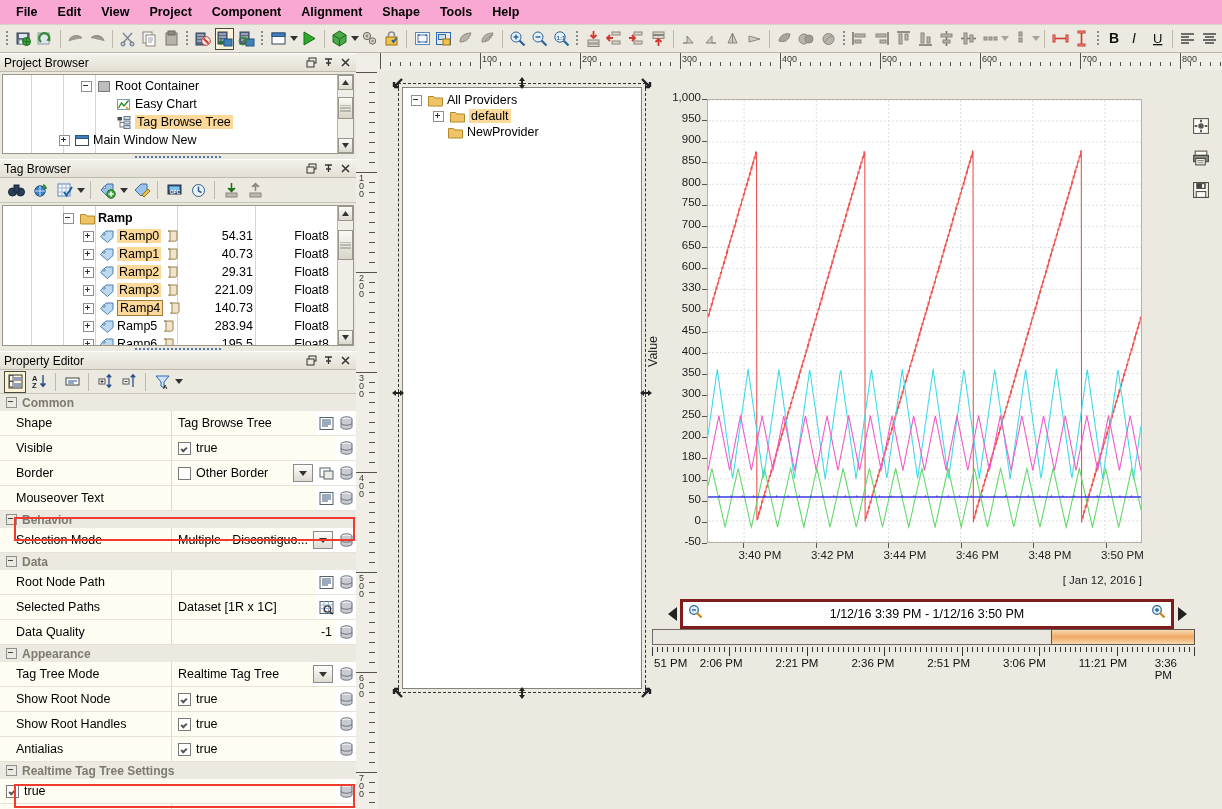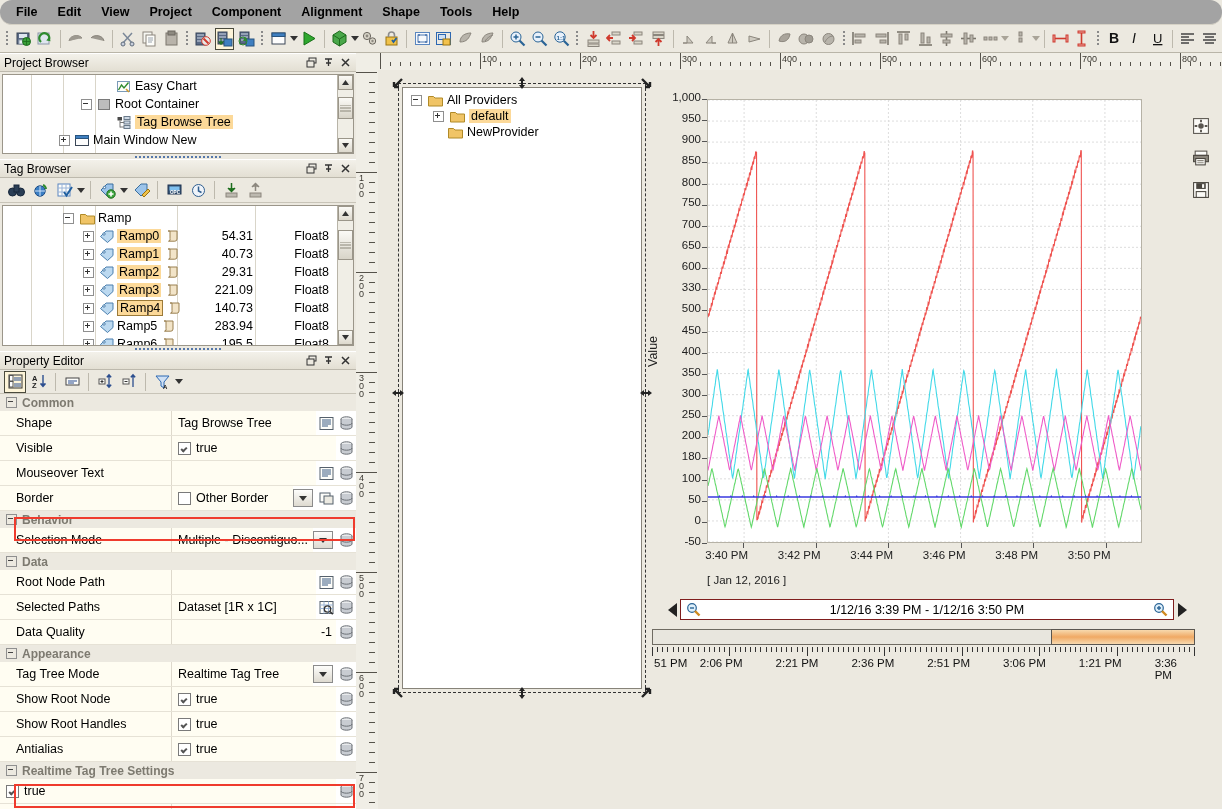--- a/index.html
+++ b/index.html
@@ -6,21 +6,21 @@
   body{
     width:1222px;height:809px;overflow:hidden;
     background:#ece9e0;
     font-family:"Liberation Sans",sans-serif;
     font-size:12px;color:#000;
     -webkit-font-smoothing:antialiased;
   }
   .app{position:relative;width:1222px;height:809px;}
 
   
-  .menubar{height:25px;background:#a3a3a3;display:flex;align-items:center;padding-left:6px;border-bottom:1px solid #d6d2c6;box-sizing:border-box;border-radius:12px;}
+  .menubar{height:25px;background:#f9a8d4;display:flex;align-items:center;padding-left:6px;border-bottom:1px solid #d6d2c6;box-sizing:border-box;}
   .menubar .mi{font-size:12.5px;font-weight:bold;padding:2px 10px;color:#000;cursor:default;}
 
   
   .toolbar{height:28px;background:#ece9e0;display:flex;align-items:center;border-bottom:1px solid #b9b5a8;box-sizing:border-box;padding:0 2px;}
   .tb-grip{width:7px;height:18px;margin:0 2px;position:relative;}
   .tb-grip:before{content:"";position:absolute;left:2px;top:1px;width:2px;height:16px;
      background:repeating-linear-gradient(to bottom,#8a8a8a 0 2px,transparent 2px 4px);}
   .sep{width:1px;height:18px;background:#bdb9ad;margin:0 4px;}
   .tbtn{width:22px;height:22px;display:inline-flex;align-items:center;justify-content:center;margin:0 1px;border:1px solid transparent;box-sizing:border-box;}
   .tbtn.sel{border:1px solid #4a4a3c;background:#fdf4d8;}
@@ -88,27 +88,27 @@
 
   
   .sel-dashed{position:absolute;border:1px dashed #333;box-sizing:border-box;}
   .handle{position:absolute;width:14px;height:14px;}
   .treecomp{position:absolute;background:#fff;border:1px solid #878379;box-sizing:border-box;}
 
   
   .chart{position:absolute;background:#ece9e0;}
   .plot{position:absolute;background:#fff;border:1px solid #b6b2a6;box-sizing:border-box;overflow:hidden;}
   .ylab{position:absolute;font-size:11.5px;color:#222;text-align:right;}
-  .xlab{position:absolute;font-size:11.5px;color:#222;text-align:left;}
+  .xlab{position:absolute;font-size:11.5px;color:#222;text-align:right;}
   .axtitle{position:absolute;font-size:12.5px;color:#222;}
   .ytick{position:absolute;height:1px;background:#555;}
   .xtick{position:absolute;width:1px;background:#555;}
 
   .zoombar{position:absolute;display:flex;align-items:center;}
-  .zoominput{flex:1;height:21px;border:1px solid #7f1d1d;background:#fff;display:flex;align-items:center;justify-content:center;position:relative;box-sizing:border-box;font-size:12.5px;}
+  .zoominput{flex:1;height:30px;border:3px solid #7f1d1d;background:#fff;display:flex;align-items:center;justify-content:center;position:relative;box-sizing:border-box;font-size:12.5px;}
   .navarrow{width:16px;height:20px;display:flex;align-items:center;justify-content:center;}
   .navarrow.l:after{content:"";border-top:7px solid transparent;border-bottom:7px solid transparent;border-right:9px solid #222;}
   .navarrow.r:after{content:"";border-top:7px solid transparent;border-bottom:7px solid transparent;border-left:9px solid #222;}
 
   .track{position:absolute;height:16px;border:1px solid #6f6b62;background:#e8e6de;box-sizing:border-box;}
   .track .red{position:absolute;top:0;bottom:0;background:#e8332e;}
   .track .sel{position:absolute;top:-1px;bottom:-1px;background:linear-gradient(to bottom,#f7d9ae,#f0a964,#f7d9ae);border:1px solid #5a5650;box-sizing:border-box;}
 
   .timeline{position:absolute;}
   .tltick{position:absolute;width:1px;background:#333;}
@@ -488,40 +488,40 @@
     </div>
 
     <div class="tree-box" style="height:78px;" id="pbtree">
       <div class="tcols">
         <div class="tcol" style="left:28px"></div>
         <div class="tcol" style="left:60px"></div>
         <div class="tcol" style="left:92px"></div>
       </div>
       <div id="pbnodes" style="position:relative;padding-top:2px;">
           <div class="trow">
+            <span style="width: 78px; flex: 0 0 auto;"></span>
+            <span class="expander"></span>
+            <span style="margin: 0px 4px 0px 2px; display: flex; flex: 0 0 auto;">
+              <svg width="14" height="13" viewBox="0 0 14 13">
+                <rect x="1.5" y="1.5" width="11" height="10" fill="#bdbdbd" stroke="#7a7a7a"></rect>
+              </svg>
+            </span>
+            <span>Root Container</span>
+          </div>
+          <div class="trow">
             <span style="width: 100px; flex: 0 0 auto;"></span>
             <span style="width: 12px; flex: 0 0 auto;"></span>
             <span style="margin: 0px 4px 0px 2px; display: flex; flex: 0 0 auto;">
               <svg width="14" height="13" viewBox="0 0 14 13">
                 <rect x="0.5" y="1.5" width="12" height="10" fill="#fdfdfa" stroke="#7a9ab8"></rect>
                 <path d="M1.5,10L4.5,5L7,8L11.5,2.5" fill="none" stroke="#2e8b2e" stroke-width="1.4"></path>
                 <path d="M9,9l3,3" stroke="#d09a2e" stroke-width="1.6"></path>
               </svg>
             </span>
             <span>Easy Chart</span>
-          </div>
-          <div class="trow">
-            <span style="width: 78px; flex: 0 0 auto;"></span>
-            <span class="expander"></span>
-            <span style="margin: 0px 4px 0px 2px; display: flex; flex: 0 0 auto;">
-              <svg width="14" height="13" viewBox="0 0 14 13">
-                <rect x="1.5" y="1.5" width="11" height="10" fill="#bdbdbd" stroke="#7a7a7a"></rect>
-              </svg>
-            </span>
-            <span>Root Container</span>
           </div>
           <div class="trow">
             <span style="width: 100px; flex: 0 0 auto;"></span>
             <span style="width: 12px; flex: 0 0 auto;"></span>
             <span style="margin: 0px 4px 0px 2px; display: flex; flex: 0 0 auto;">
               <svg width="14" height="13" viewBox="0 0 14 13">
                 <rect x="0.5" y="1" width="4.5" height="3.5" fill="#4a4a4a"></rect>
                 <rect x="7" y="0.5" width="6" height="3" fill="#cdd8e4" stroke="#6a7a8a"></rect>
                 <rect x="7" y="5" width="6" height="3" fill="#cdd8e4" stroke="#6a7a8a"></rect>
                 <rect x="7" y="9.5" width="6" height="3" fill="#cdd8e4" stroke="#6a7a8a"></rect>
@@ -652,21 +652,21 @@
 
     <div class="tree-box" style="height:139px;" id="tagtree">
       <div class="tcols">
         <div class="tcol" style="left:28px"></div>
         <div class="tcol" style="left:60px"></div>
         <div class="tcol" style="left:92px"></div>
         <div class="tcol" style="left:174px"></div>
         <div class="tcol" style="left:252px"></div>
       </div>
       <div id="tagnodes" style="position:relative;padding-top:3px;">
-          <div class="trow" style="height: 18px;">
+          <div class="trow" style="height: 18px; font-weight: bold;">
             <span style="width: 60px; flex: 0 0 auto;"></span>
             <span class="expander"></span>
             <span style="margin: 0px 3px; display: flex; flex: 0 0 auto;">
               <svg width="15" height="13" viewBox="0 0 15 13">
                 <path d="M0.5,2.5h5l1.5,1.5h7.5v8H0.5z" fill="#f0c466" stroke="#b08a28"></path>
               </svg>
             </span>
             <span>Ramp</span>
             <span style="position: absolute; left: 174px; width: 76px; text-align: right;"></span>
             <span style="position: absolute; left: 254px; width: 72px; text-align: right;"></span>
@@ -926,55 +926,55 @@
               <svg width="17" height="17" viewBox="0 0 17 17">
                 <ellipse cx="8.5" cy="4" rx="5.5" ry="2.2" fill="#e8eaec" stroke="#6a6f75"></ellipse>
                 <path d="M3,4v8c0,1.2 2.5,2.2 5.5,2.2s5.5,-1 5.5,-2.2V4" fill="#c8ccd2" stroke="#6a6f75"></path>
                 <path d="M3,8c0,1.2 2.5,2.2 5.5,2.2s5.5,-1 5.5,-2.2" fill="none" stroke="#6a6f75"></path>
               </svg>
             </span>
           </div>
         </div>
         <div class="prow">
           <div class="pname">
-            <span>Mouseover Text</span>
+            <span>Border</span>
           </div>
           <div class="pval">
-            <span></span>
+            <span class="cbx"></span>
+            <span>Other Border</span>
           </div>
           <div class="pbtns">
-            <span style="width: 20px; display: flex; align-items: center; justify-content: center;">
-              <svg width="17" height="17" viewBox="0 0 17 17">
-                <rect x="2" y="2.5" width="13" height="12" fill="#fdfdfa" stroke="#55606c"></rect>
-                <path d="M4,5h9M4,7h9M4,9h9M4,11h6" fill="none" stroke="#3a5a82" stroke-width="1"></path>
+            <span class="combo"></span>
+            <span style="width: 20px; display: flex; align-items: center; justify-content: center;">
+              <svg width="17" height="17" viewBox="0 0 17 17">
+                <rect x="2" y="3" width="10" height="9" fill="#fdfdfa" stroke="#55606c"></rect>
+                <rect x="6" y="6" width="9" height="8" fill="#eceae2" stroke="#55606c"></rect>
               </svg>
             </span>
             <span style="width: 20px; display: flex; align-items: center; justify-content: center;">
               <svg width="17" height="17" viewBox="0 0 17 17">
                 <ellipse cx="8.5" cy="4" rx="5.5" ry="2.2" fill="#e8eaec" stroke="#6a6f75"></ellipse>
                 <path d="M3,4v8c0,1.2 2.5,2.2 5.5,2.2s5.5,-1 5.5,-2.2V4" fill="#c8ccd2" stroke="#6a6f75"></path>
                 <path d="M3,8c0,1.2 2.5,2.2 5.5,2.2s5.5,-1 5.5,-2.2" fill="none" stroke="#6a6f75"></path>
               </svg>
             </span>
           </div>
         </div>
         <div class="prow">
           <div class="pname">
-            <span>Border</span>
+            <span>Mouseover Text</span>
           </div>
           <div class="pval">
-            <span class="cbx"></span>
-            <span>Other Border</span>
+            <span></span>
           </div>
           <div class="pbtns">
-            <span class="combo"></span>
-            <span style="width: 20px; display: flex; align-items: center; justify-content: center;">
-              <svg width="17" height="17" viewBox="0 0 17 17">
-                <rect x="2" y="3" width="10" height="9" fill="#fdfdfa" stroke="#55606c"></rect>
-                <rect x="6" y="6" width="9" height="8" fill="#eceae2" stroke="#55606c"></rect>
+            <span style="width: 20px; display: flex; align-items: center; justify-content: center;">
+              <svg width="17" height="17" viewBox="0 0 17 17">
+                <rect x="2" y="2.5" width="13" height="12" fill="#fdfdfa" stroke="#55606c"></rect>
+                <path d="M4,5h9M4,7h9M4,9h9M4,11h6" fill="none" stroke="#3a5a82" stroke-width="1"></path>
               </svg>
             </span>
             <span style="width: 20px; display: flex; align-items: center; justify-content: center;">
               <svg width="17" height="17" viewBox="0 0 17 17">
                 <ellipse cx="8.5" cy="4" rx="5.5" ry="2.2" fill="#e8eaec" stroke="#6a6f75"></ellipse>
                 <path d="M3,4v8c0,1.2 2.5,2.2 5.5,2.2s5.5,-1 5.5,-2.2V4" fill="#c8ccd2" stroke="#6a6f75"></path>
                 <path d="M3,8c0,1.2 2.5,2.2 5.5,2.2s5.5,-1 5.5,-2.2" fill="none" stroke="#6a6f75"></path>
               </svg>
             </span>
           </div>
@@ -1701,21 +1701,21 @@
             <div class="tltick" style="left: 526.514px; top: 0px; height: 5px;"></div>
             <div class="tltick" style="left: 531.676px; top: 0px; height: 5px;"></div>
             <div class="tltick" style="left: 536.838px; top: 0px; height: 5px;"></div>
             <div class="tltick" style="left: 542px; top: 0px; height: 9px;"></div>
             <div class="tllab" style="left: 2px; top: 10px;">51 PM</div>
             <div class="tllab" style="left: 47.8042px; top: 10px;">2:06 PM</div>
             <div class="tllab" style="left: 123.608px; top: 10px;">2:21 PM</div>
             <div class="tllab" style="left: 199.413px; top: 10px;">2:36 PM</div>
             <div class="tllab" style="left: 275.217px; top: 10px;">2:51 PM</div>
             <div class="tllab" style="left: 351.021px; top: 10px;">3:06 PM</div>
-            <div class="tllab" style="left: 426.825px; top: 10px;">1:21 PM</div>
+            <div class="tllab" style="left: 426.825px; top: 10px;">11:21 PM</div>
             <div class="tllab" style="left: 502.629px; top: 10px;">3:36 PM</div>
           </div>
       </div>
 
       <div id="sideicons">
           <div class="sideicon" style="left: 814px; top: 47px;"><svg width="18" height="18" viewBox="0 0 17 17">
               <rect x="1.5" y="1.5" width="14" height="14" fill="#fbfaf6" stroke="#5a5650"></rect>
               <circle cx="8.5" cy="8.5" r="2.6" fill="#5a5650"></circle>
               <path d="M8.5,2.5v2.5M8.5,12v2.5M2.5,8.5h2.5M12,8.5h2.5" fill="none" stroke="#5a5650" stroke-width="1.8"></path>
             </svg></div>

